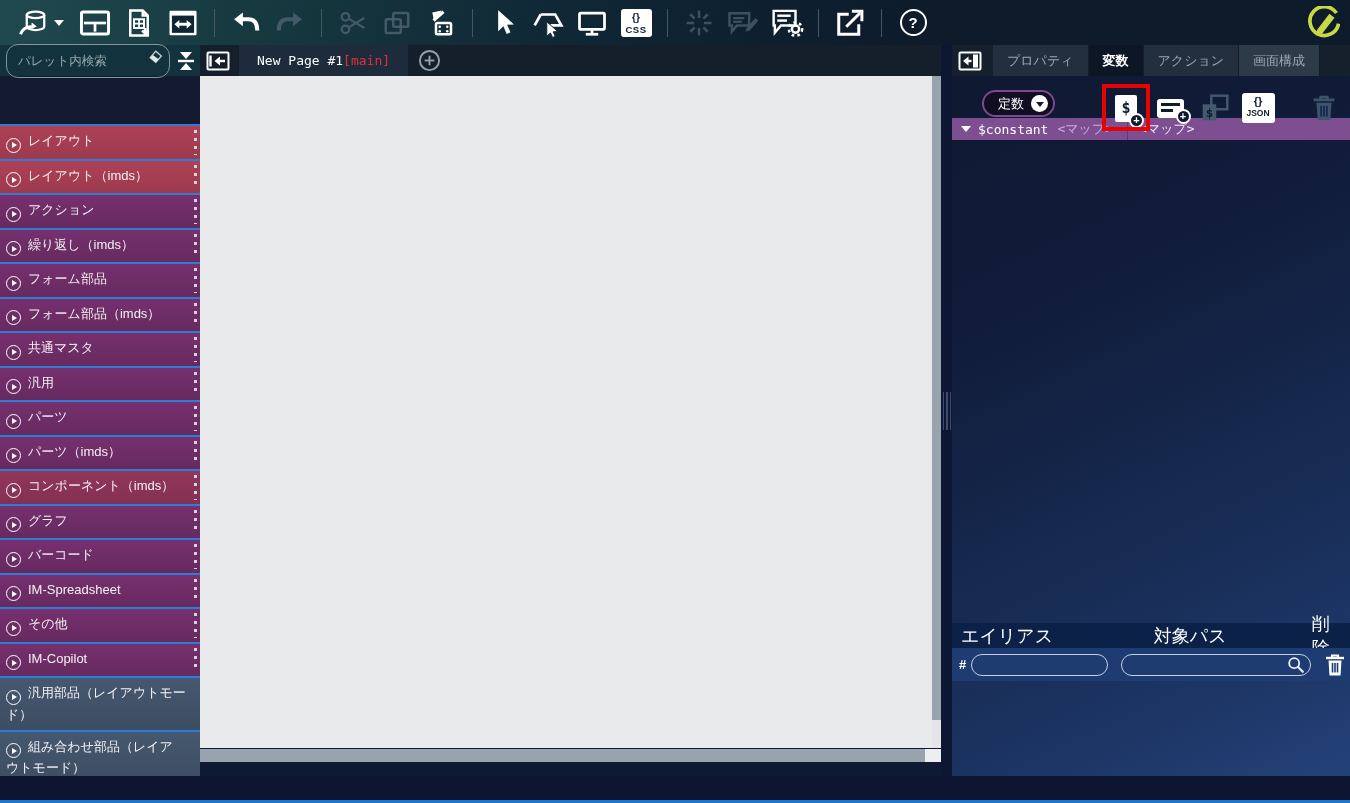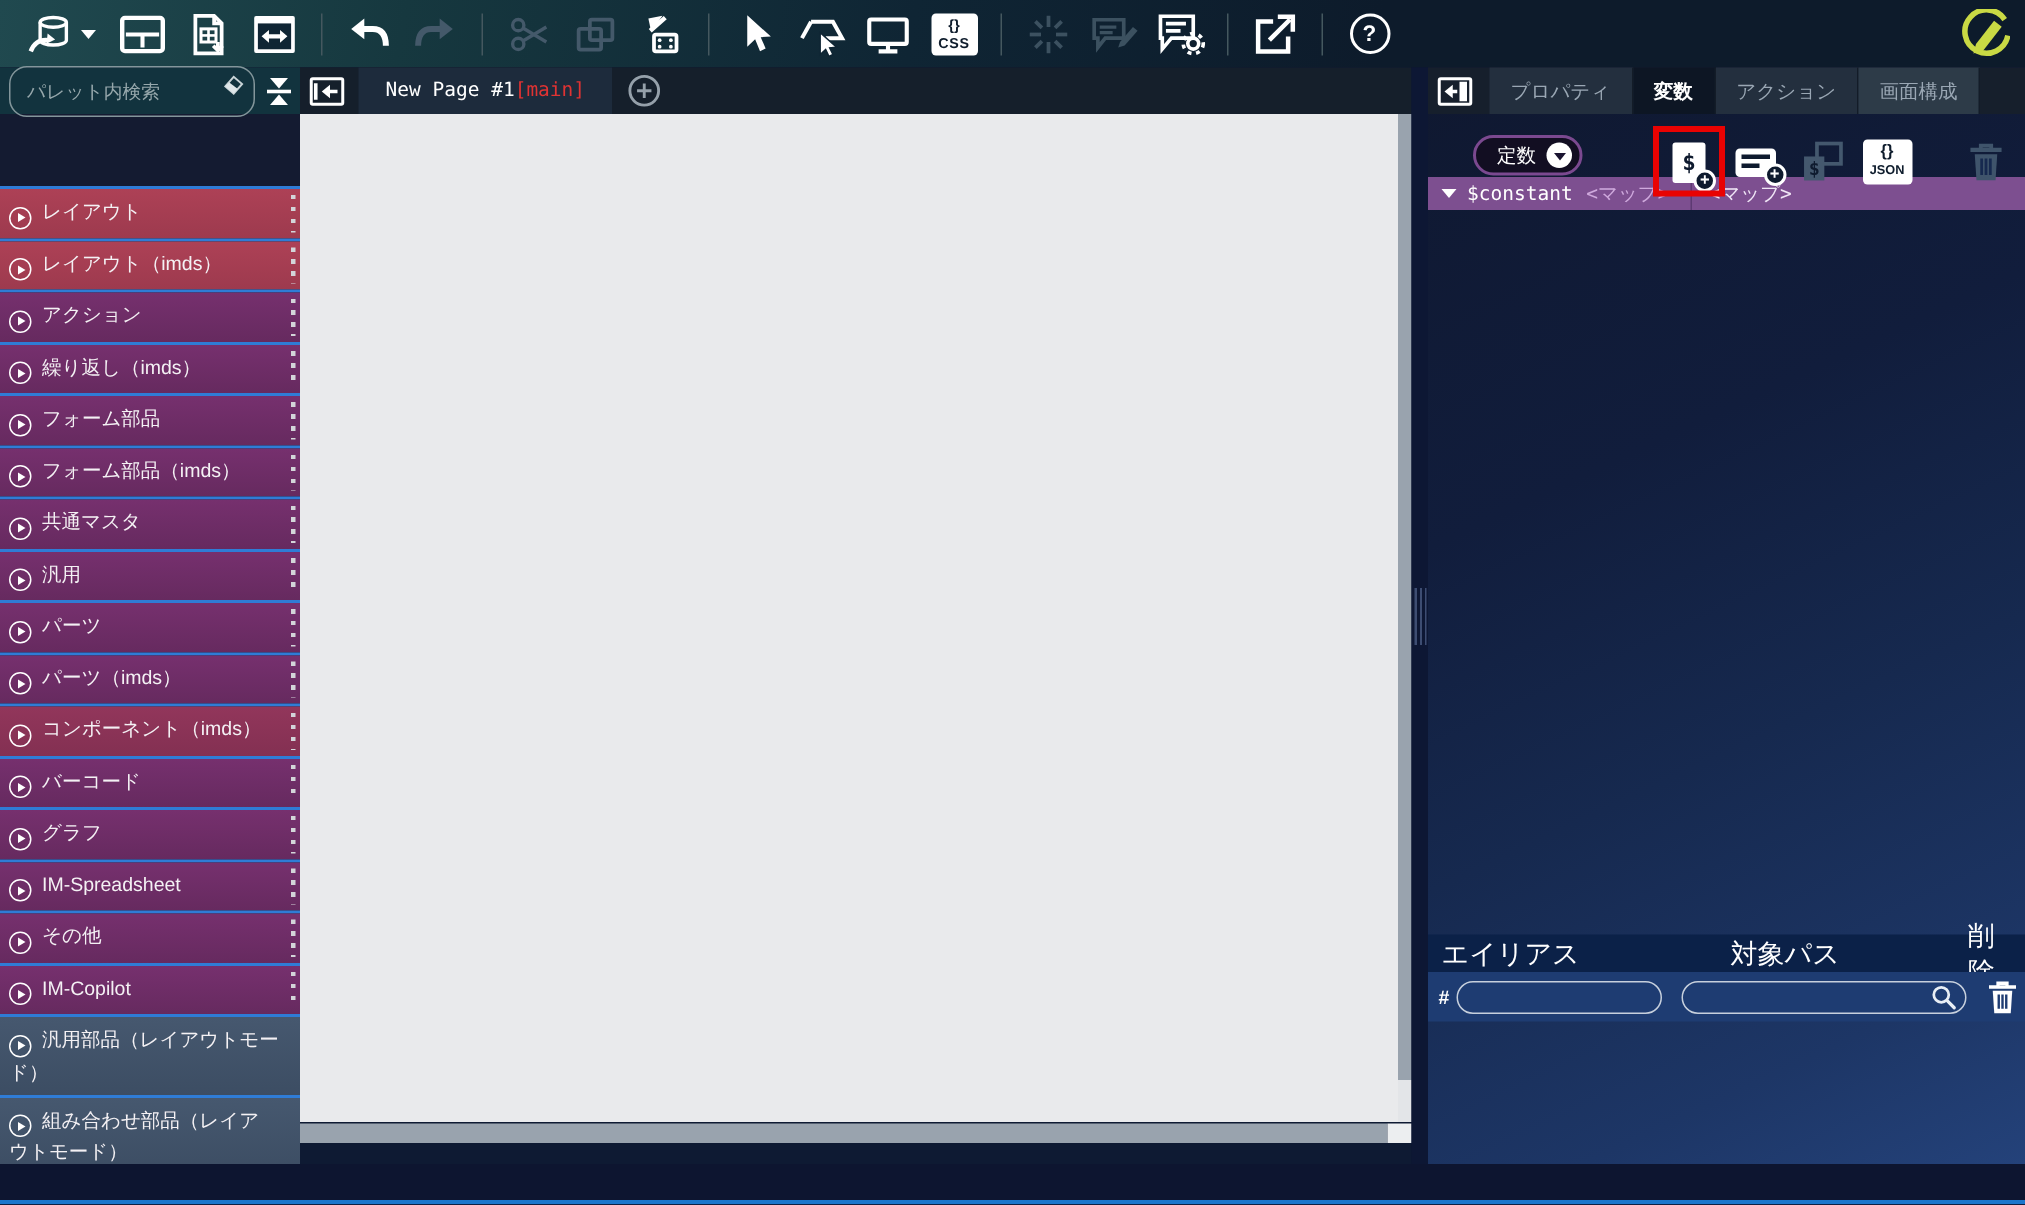--- a/index.html
+++ b/index.html
@@ -376,28 +376,28 @@
           <div class="pitem maroon">
             <span class="play">
               <i></i>
             </span><span class="plabel">コンポーネント（imds）</span>
             <span class="dots"></span>
           </div>
 
           <div class="pitem purple">
             <span class="play">
               <i></i>
+            </span><span class="plabel">グラフ</span>
+            <span class="dots"></span>
+          </div>
+
+          <div class="pitem purple">
+            <span class="play">
+              <i></i>
             </span><span class="plabel">バーコード</span>
-            <span class="dots"></span>
-          </div>
-
-          <div class="pitem purple">
-            <span class="play">
-              <i></i>
-            </span><span class="plabel">グラフ</span>
             <span class="dots"></span>
           </div>
 
           <div class="pitem purple">
             <span class="play">
               <i></i>
             </span><span class="plabel">IM-Spreadsheet</span>
             <span class="dots"></span>
           </div>
 

